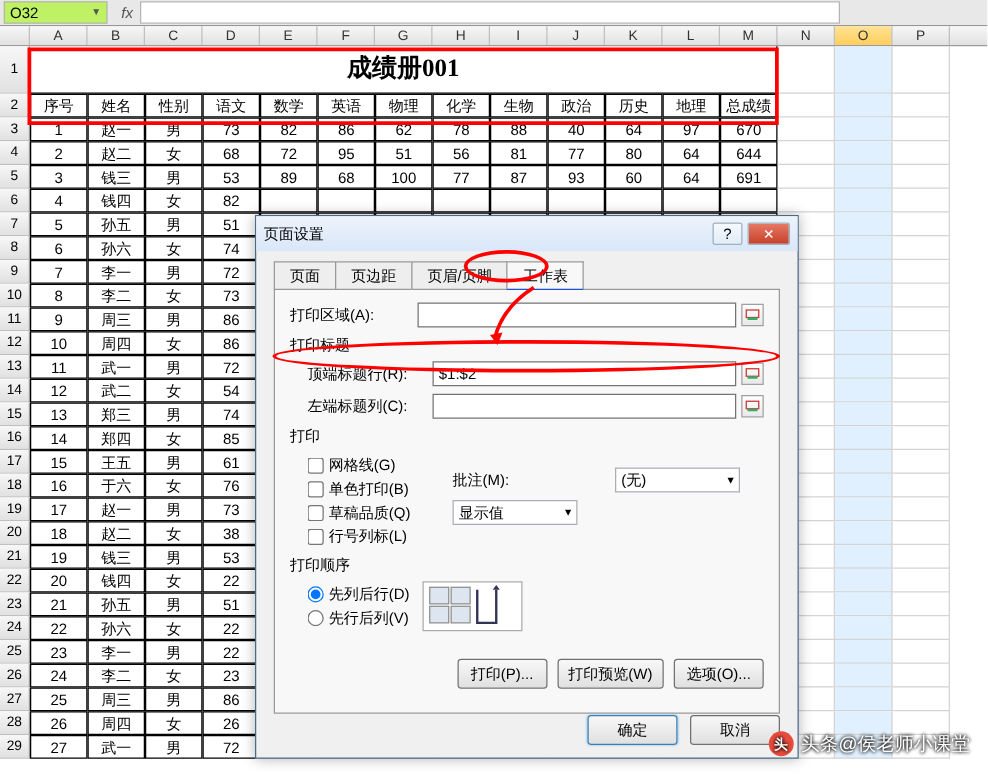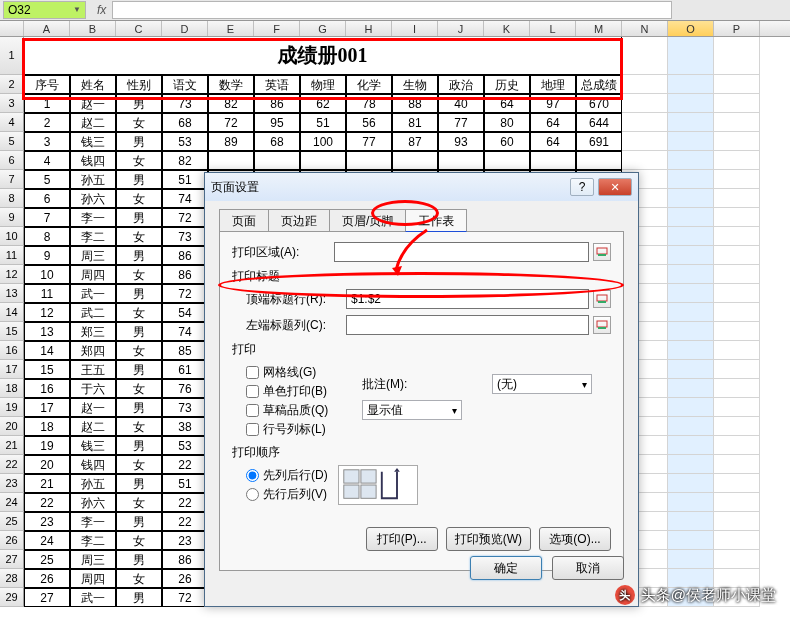--- a/index.html
+++ b/index.html
@@ -56,21 +56,21 @@
     
     .section-label { margin: 4px 0 4px 0; }
     .checkbox-line { display: flex; align-items: center; margin: 2px 0 2px 14px; }
     .checkbox-line input { margin-right: 4px; }
     .radio-line { display: flex; align-items: center; margin: 2px 0 2px 14px; }
     .radio-line input { margin-right: 4px; }
     
     .dlg-select { height: 20px; border: 1px solid #abadb3; background: #fff; min-width: 100px; padding: 0 18px 0 4px; display: flex; align-items: center; position: relative; }
     .dlg-select::after { content: "▾"; position: absolute; right: 4px; font-size: 10px; }
     
-    .dlg-footer { position: absolute; bottom: 26px; right: 14px; display: flex; gap: 10px; }
+    .dlg-footer { position: absolute; bottom: 10px; right: 14px; display: flex; gap: 10px; }
     .dlg-footer-inner { display: flex; gap: 8px; margin-top: 8px; justify-content: flex-end; }
     .btn { min-width: 72px; height: 24px; border: 1px solid #707070; background: linear-gradient(#f8f8f8,#e0e0e0); font-size: 12px; padding: 0 8px; border-radius: 3px; }
     .btn.primary { border: 1px solid #3c7fb1; box-shadow: 0 0 2px #6bb0e8; }
     
     .print-order-graphic { display: inline-block; width: 80px; height: 40px; border: 1px solid #aaa; vertical-align: middle; margin-left: 10px; background: #fff; }
     
     .red-ellipse { position: absolute; border: 3px solid red; border-radius: 50%; pointer-events: none; }
     .red-arrow { position: absolute; pointer-events: none; }
     
     .watermark { position: absolute; bottom: 22px; right: 14px; color: #fff; font-size: 15px; display: flex; align-items: center; text-shadow: 0 0 3px #000, 0 0 3px #000; }

